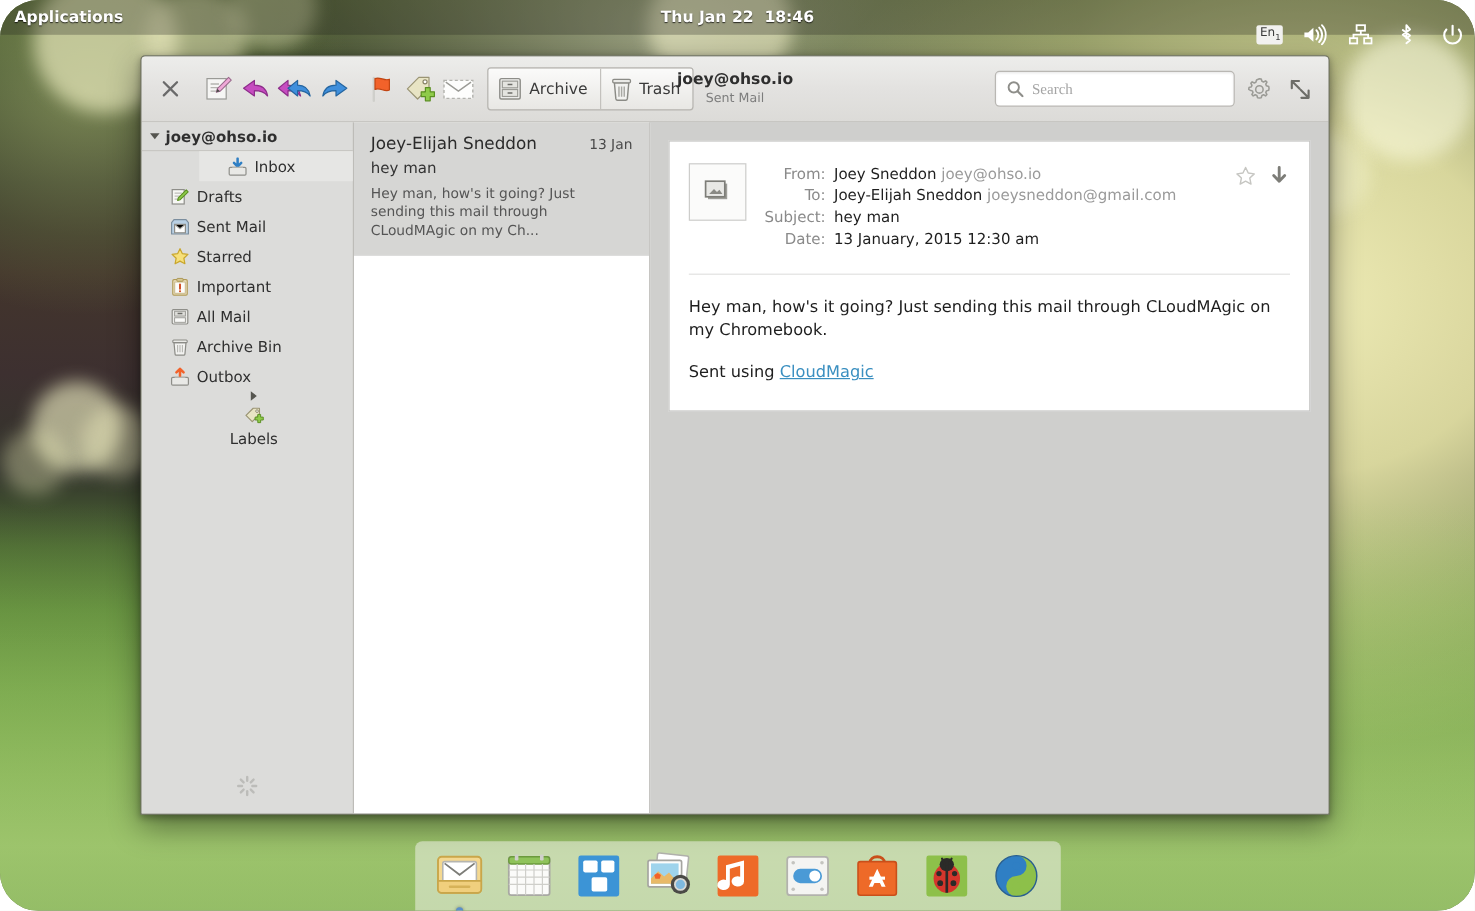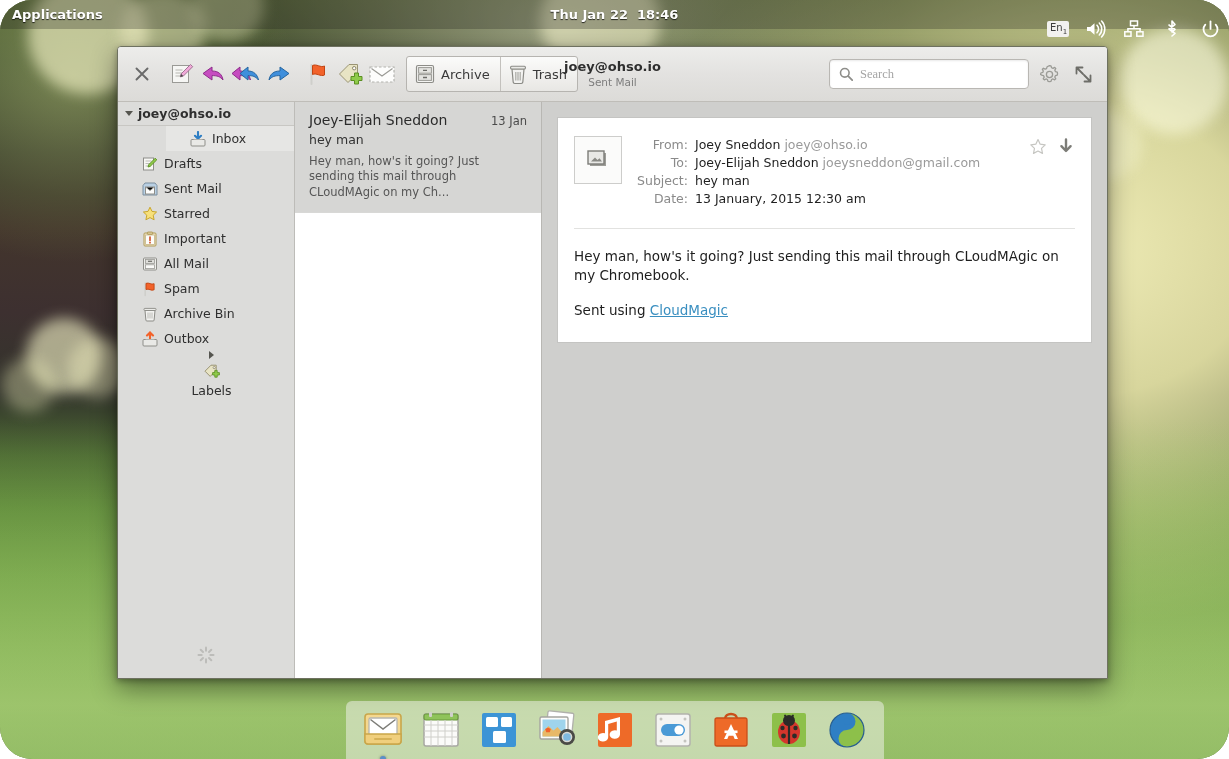--- a/index.html
+++ b/index.html
@@ -472,27 +472,20 @@
         <div class="folder-row">
           <svg class="folder-ico" viewBox="0 0 16 16">
             <rect x="1.5" y="2" width="13" height="12" rx="1" fill="#ededea" stroke="#8e8e89" stroke-width="1"></rect>
             <rect x="3.5" y="3.4" width="9" height="4" fill="#dededa" stroke="#9a9a95" stroke-width="0.8"></rect>
             <rect x="3.5" y="8.8" width="9" height="3.8" fill="#fafaf8" stroke="#9a9a95" stroke-width="0.8"></rect>
             <path d="M6 5.3h4" stroke="#6c6c68" stroke-width="1.2"></path>
           </svg>
           <span>All Mail</span>
         </div>
 
-        <div class="folder-row">
-          <svg class="folder-ico" viewBox="0 0 16 16">
-            <path d="M3.2 2v12.5" stroke="#cfcfcb" stroke-width="1.6" stroke-linecap="round"></path>
-            <path d="M4 2.4c2.7-1.4 5.4 1.8 8.1.3v6.1c-2.7 1.5-5.4-1.7-8.1-.3z" fill="#f2622a" stroke="#c24512" stroke-width="0.9" stroke-linejoin="round"></path>
-          </svg>
-          <span>Spam</span>
-        </div>
 
         <div class="folder-row">
           <svg class="folder-ico" viewBox="0 0 16 16">
             <path d="M3 4.5h10l-.9 9.6a1 1 0 01-1 .9H4.9a1 1 0 01-1-.9z" fill="#f2f2f0" stroke="#8b8b86" stroke-width="1"></path>
             <rect x="2" y="2.4" width="12" height="2.1" rx="0.8" fill="#eaeae7" stroke="#8b8b86" stroke-width="0.9"></rect>
             <path d="M6 6.5v6M8 6.5v6M10 6.5v6" stroke="#b4b4af" stroke-width="0.9"></path>
           </svg>
           <span>Archive Bin</span>
         </div>
 

